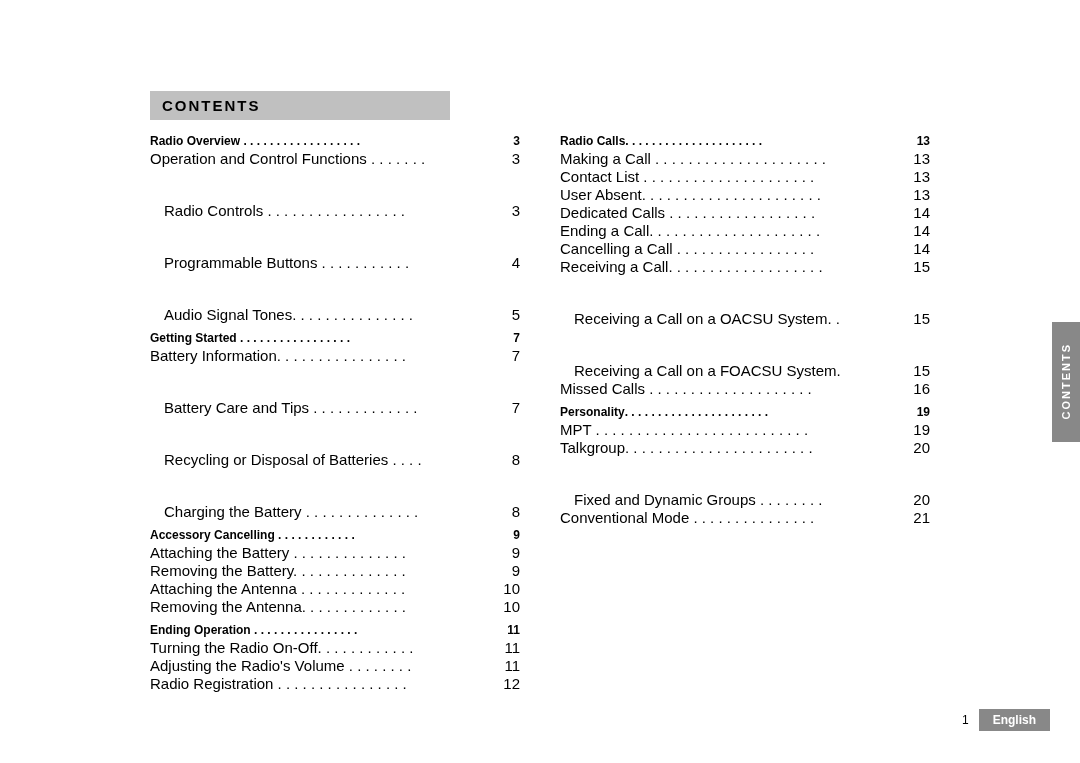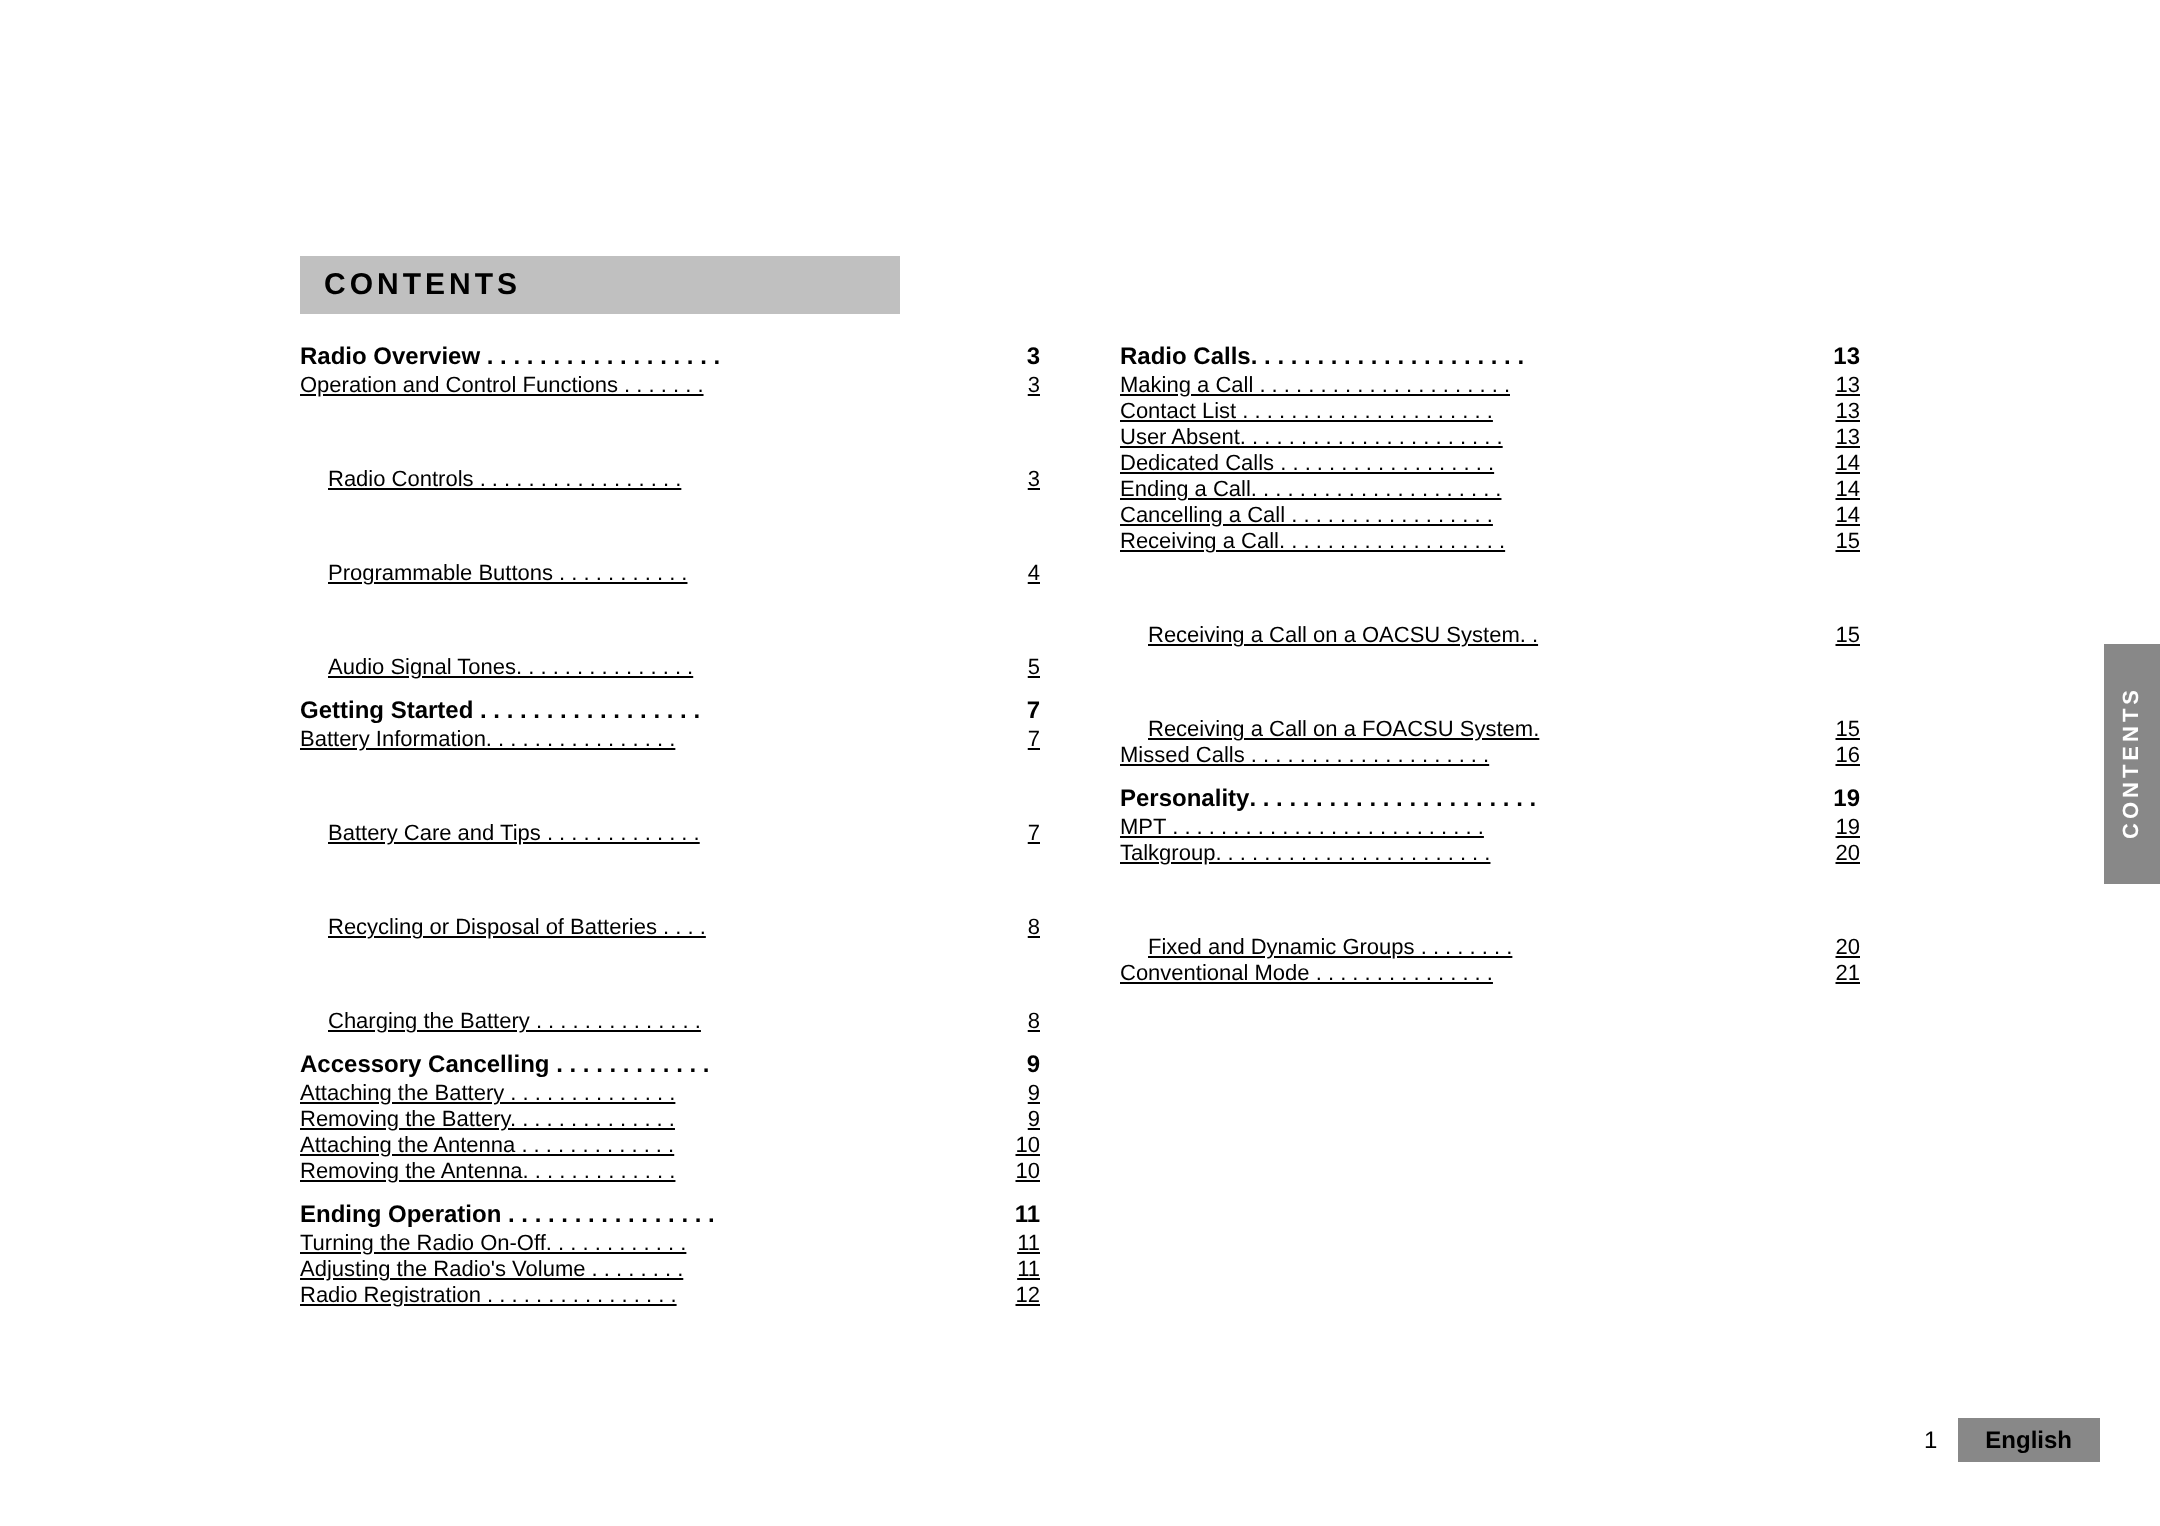--- a/index.html
+++ b/index.html
@@ -87,25 +87,24 @@
       display: flex;
       justify-content: space-between;
       text-align: right;
     }
 
     .toc-section-heading:first-child {
       margin-top: 0;
     }
 
     .toc-entry {
-      font-size: 11px;
+      font-size: 15px;
       display: flex;
       justify-content: space-between;
       margin-bottom: 1px;
-      text-decoration: underline;
     }
 
     .toc-entry .title {
       flex: 1;
     }
 
     .toc-entry .page-num {
       text-align: right;
       min-width: 20px;
     }
@@ -125,21 +124,21 @@
       gap: 10px;
     }
 
     .page-number {
       font-size: 12px;
       color: #000;
     }
 
     .english-badge {
       background: #888;
-      color: #000000;
+      color: #ffffff;
       font-size: 12px;
       font-weight: bold;
       padding: 4px 14px;
     }
   </style>
 </head>
 <body>
 
 <div class="page">
 

